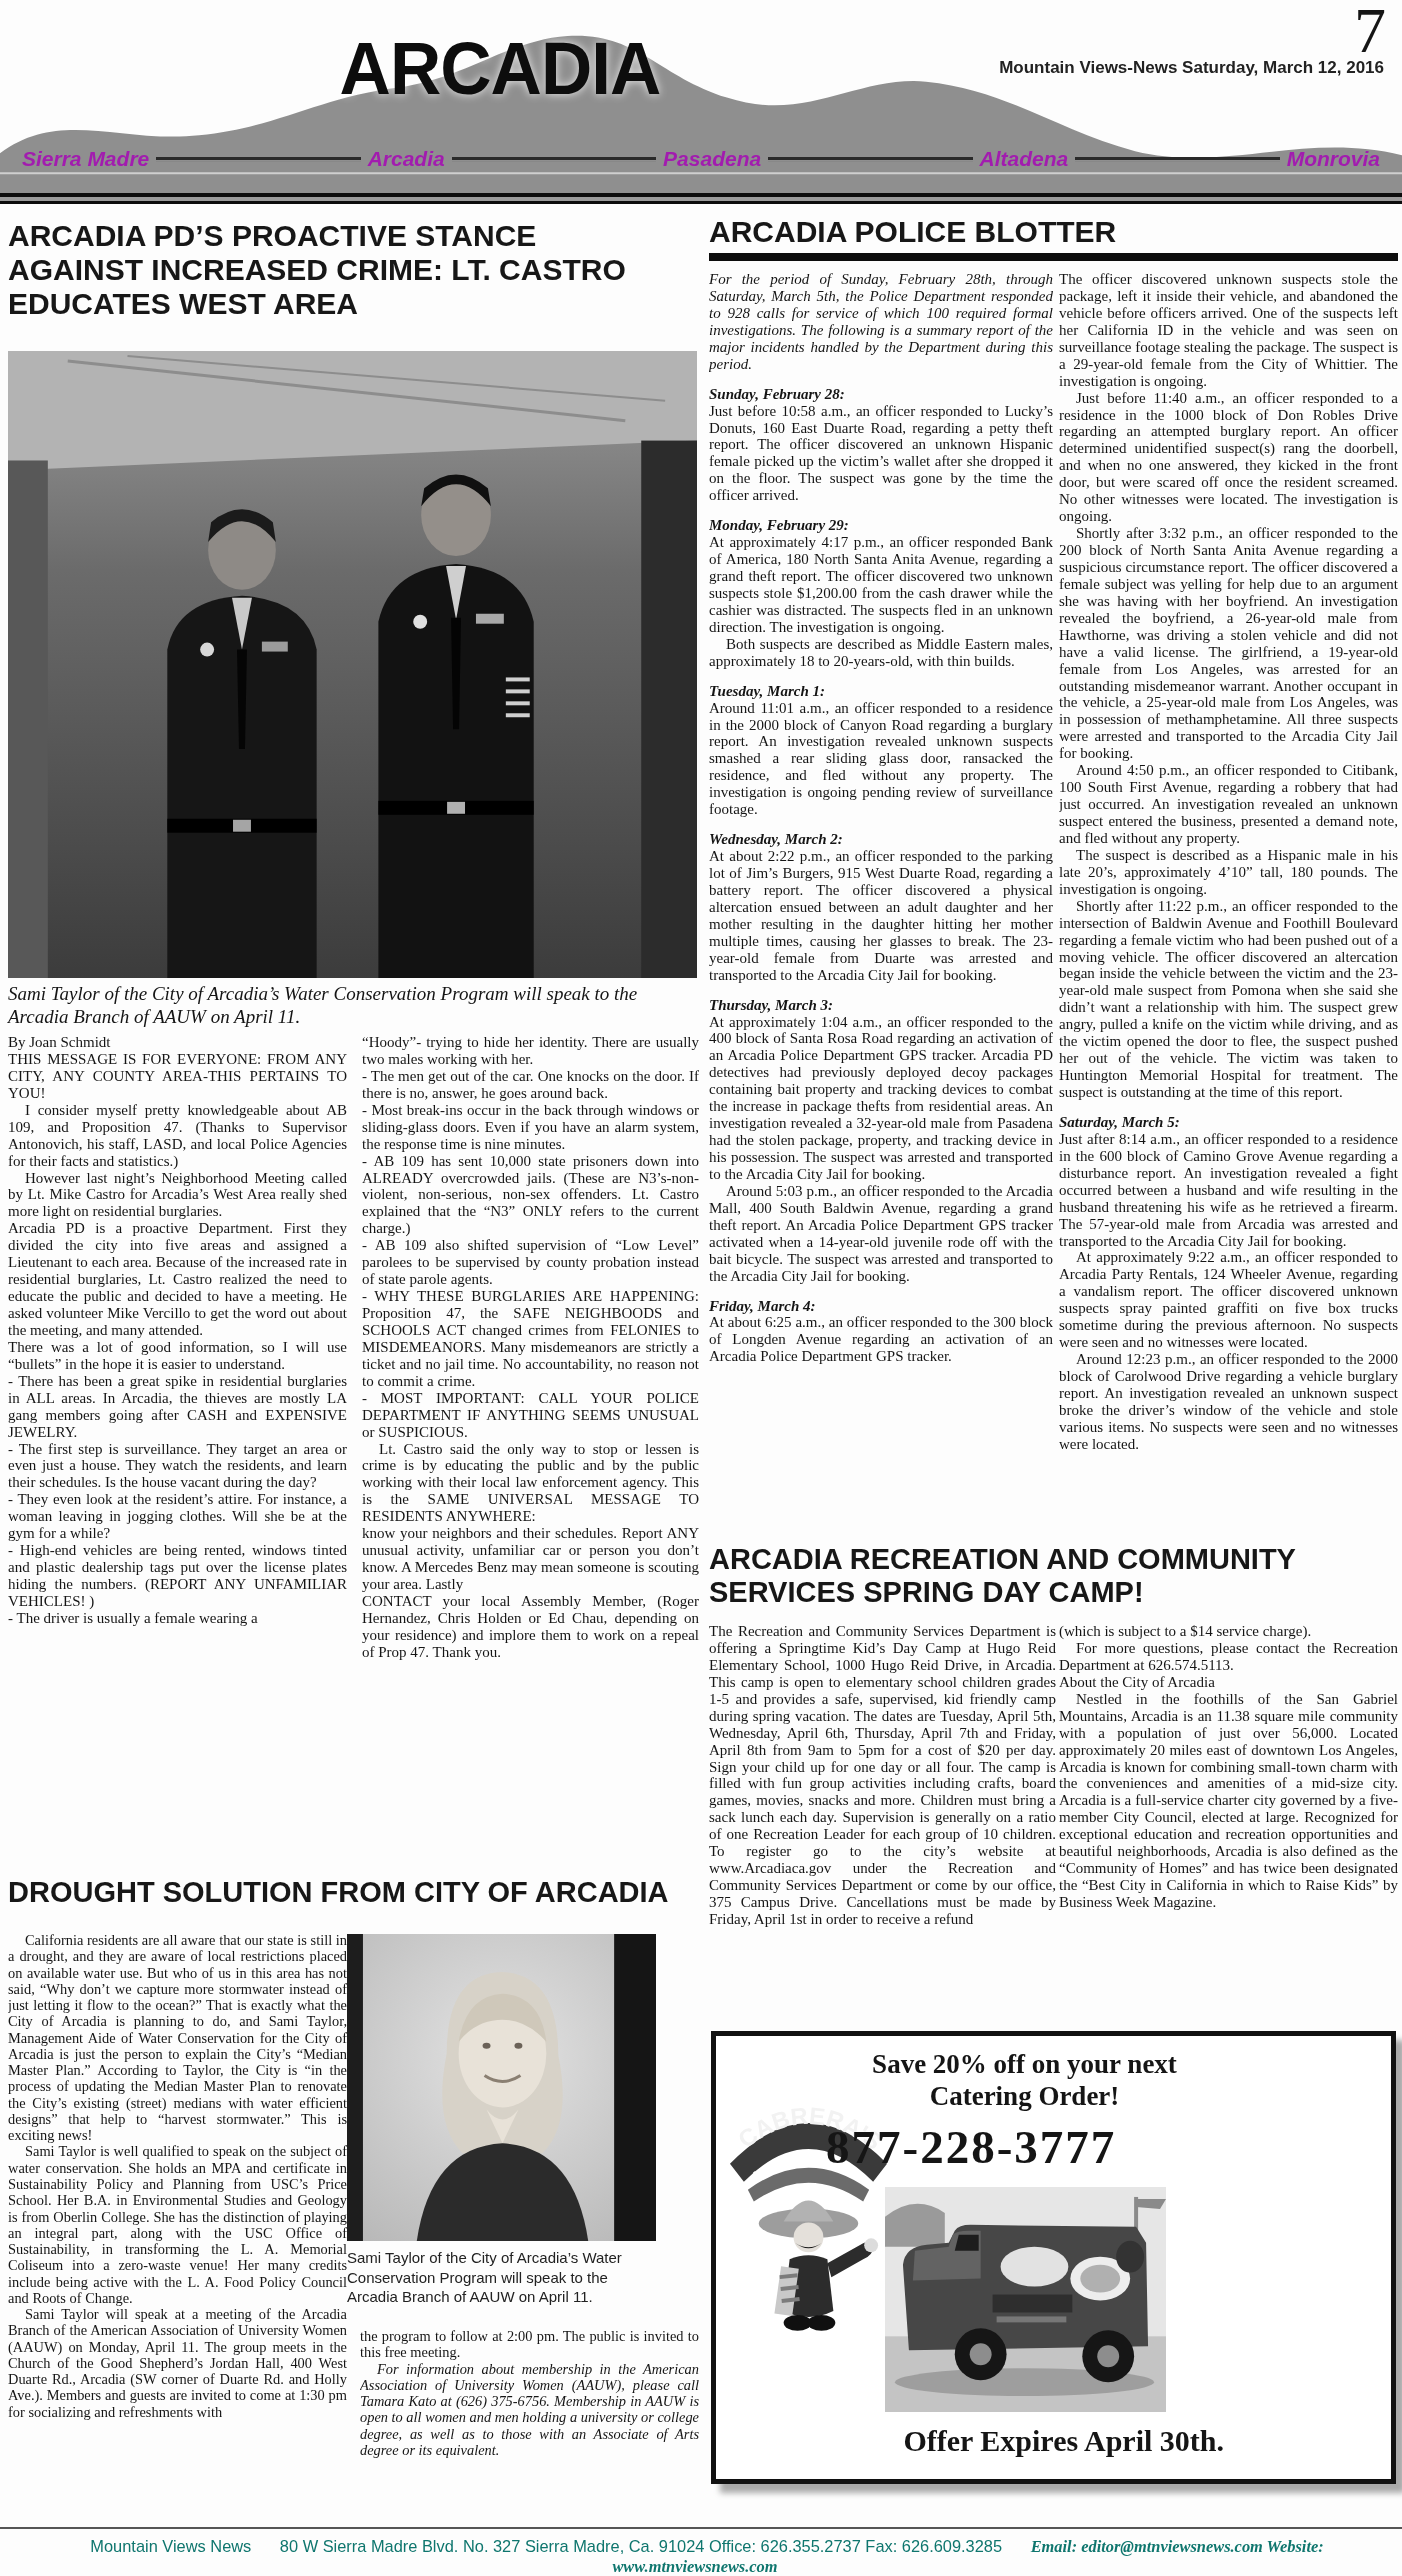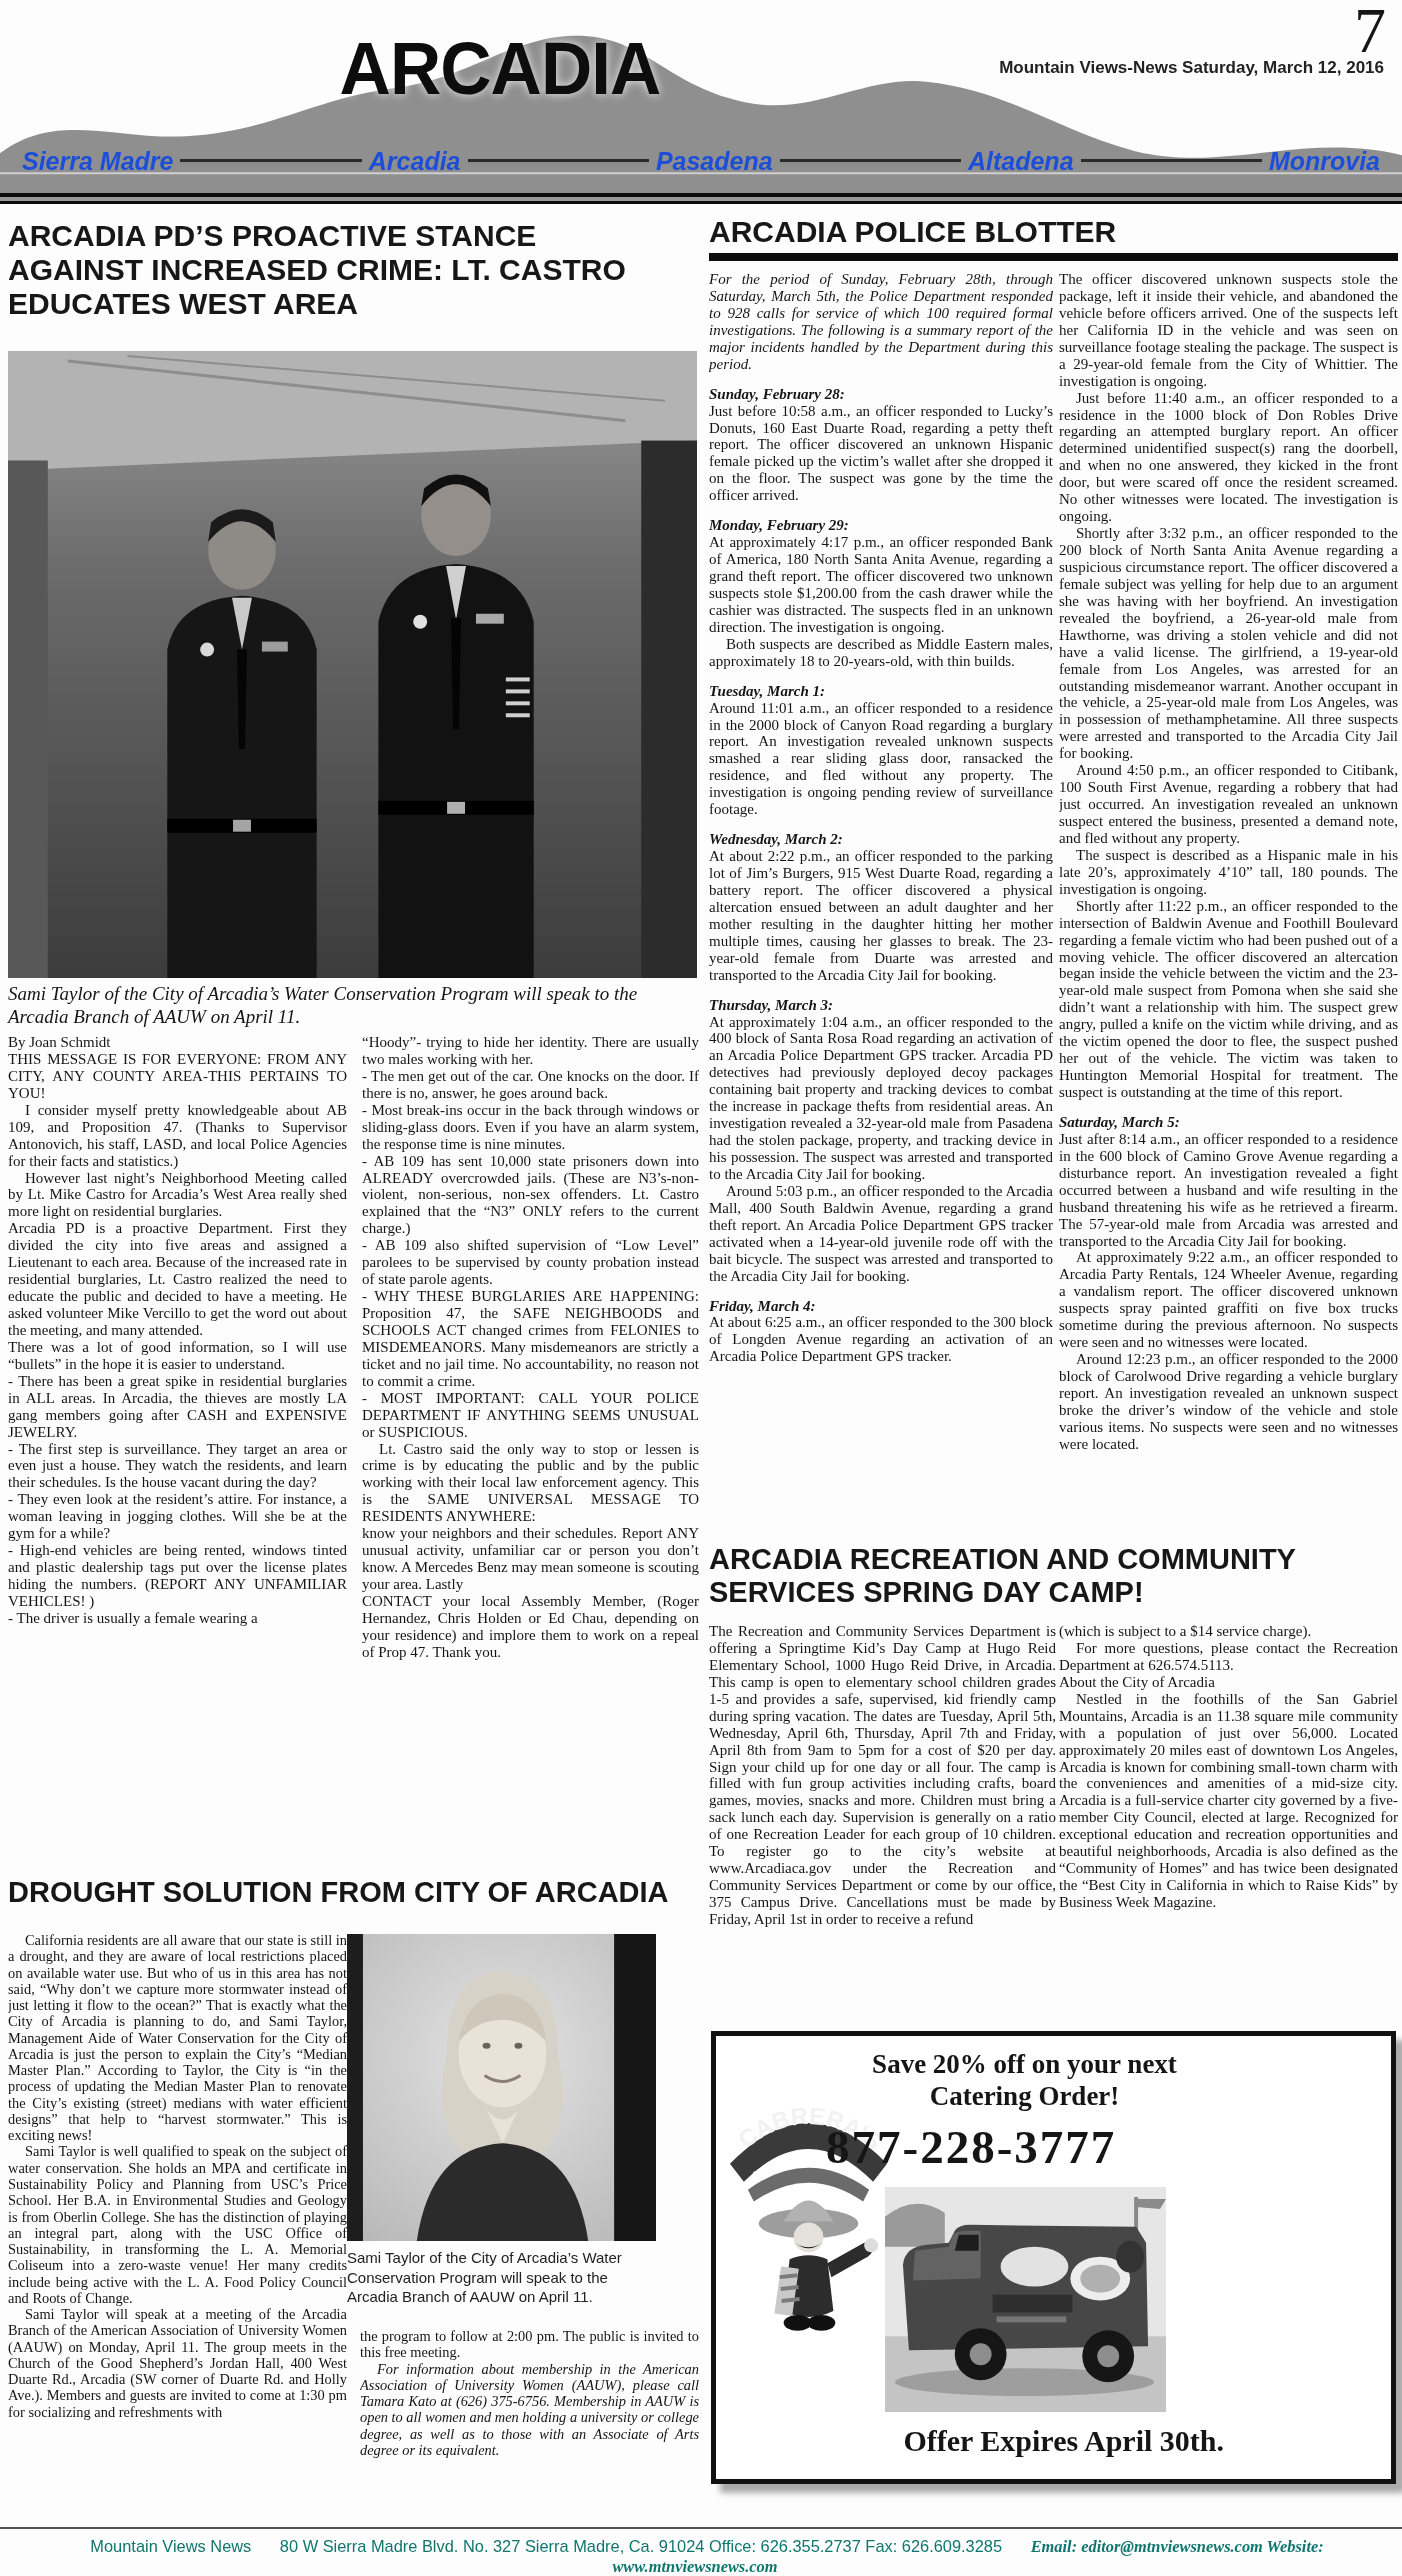--- a/index.html
+++ b/index.html
@@ -11,21 +11,21 @@
   #ridge{position:absolute;top:14px;left:0;width:1402px;height:184px;}
   #masthead{position:absolute;top:26px;left:281px;width:438px;text-align:center;
             font-family:"Liberation Sans", sans-serif;font-weight:bold;font-size:74px;
             letter-spacing:-1px;transform:scaleX(.96);color:#0d0d0d;
             text-shadow:0 0 10px rgba(255,255,255,.85);}
   #pagenum{position:absolute;top:-6px;right:16px;font-size:64px;font-family:"Liberation Serif",serif;}
   #issueline{position:absolute;top:58px;right:18px;font-family:"Liberation Sans",sans-serif;
              font-size:17px;font-weight:bold;color:#222;}
   #cities{position:absolute;top:147px;left:22px;right:22px;display:flex;align-items:center;}
   .city{font-family:"Liberation Sans",sans-serif;font-weight:bold;font-style:italic;
-        font-size:25px;color:#1d4ed8;white-space:nowrap;}
+        font-size:21px;color:#a21caf;white-space:nowrap;}
   .cline{flex:1;height:5px;border-top:3px solid #2a2a2a;border-bottom:1px solid #888;margin:0 7px;}
   #toprule{position:absolute;top:193px;left:0;width:1402px;height:11px;
            border-top:4px solid #0c0c0c;border-bottom:3px solid #0c0c0c;background:#9a9a9a;}
 
   
   .hl{font-family:"Liberation Sans",sans-serif;font-weight:bold;color:#171717;line-height:1.13;}
   #pd-headline{position:absolute;top:219px;left:8px;width:657px;font-size:30px;}
   #blotter-title{position:absolute;top:215px;left:709px;width:689px;font-size:30px;}
   #blotter-rule{position:absolute;top:253px;left:709px;width:689px;height:8px;background:#0d0d0d;}
   #rec-headline{position:absolute;top:1543px;left:709px;width:689px;font-size:29px;}

